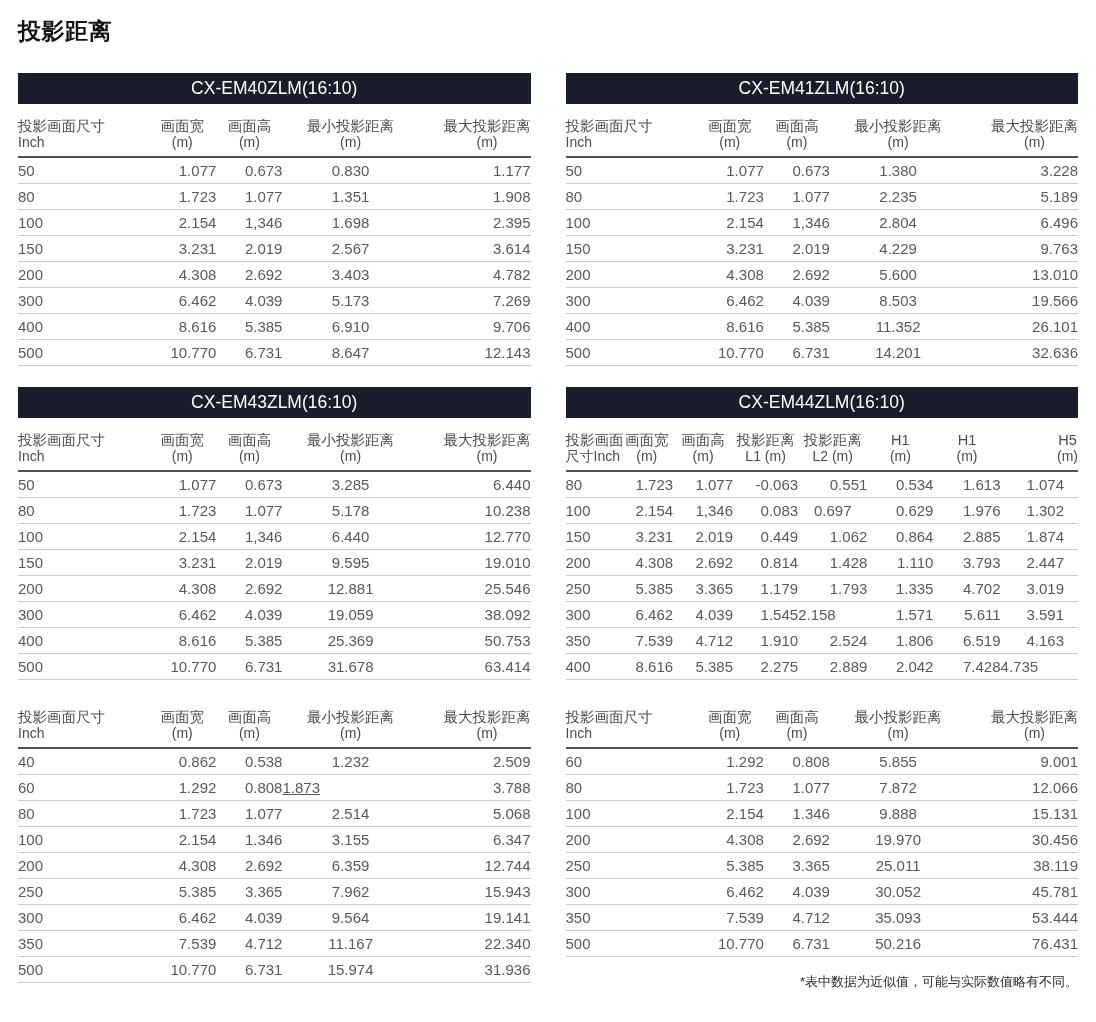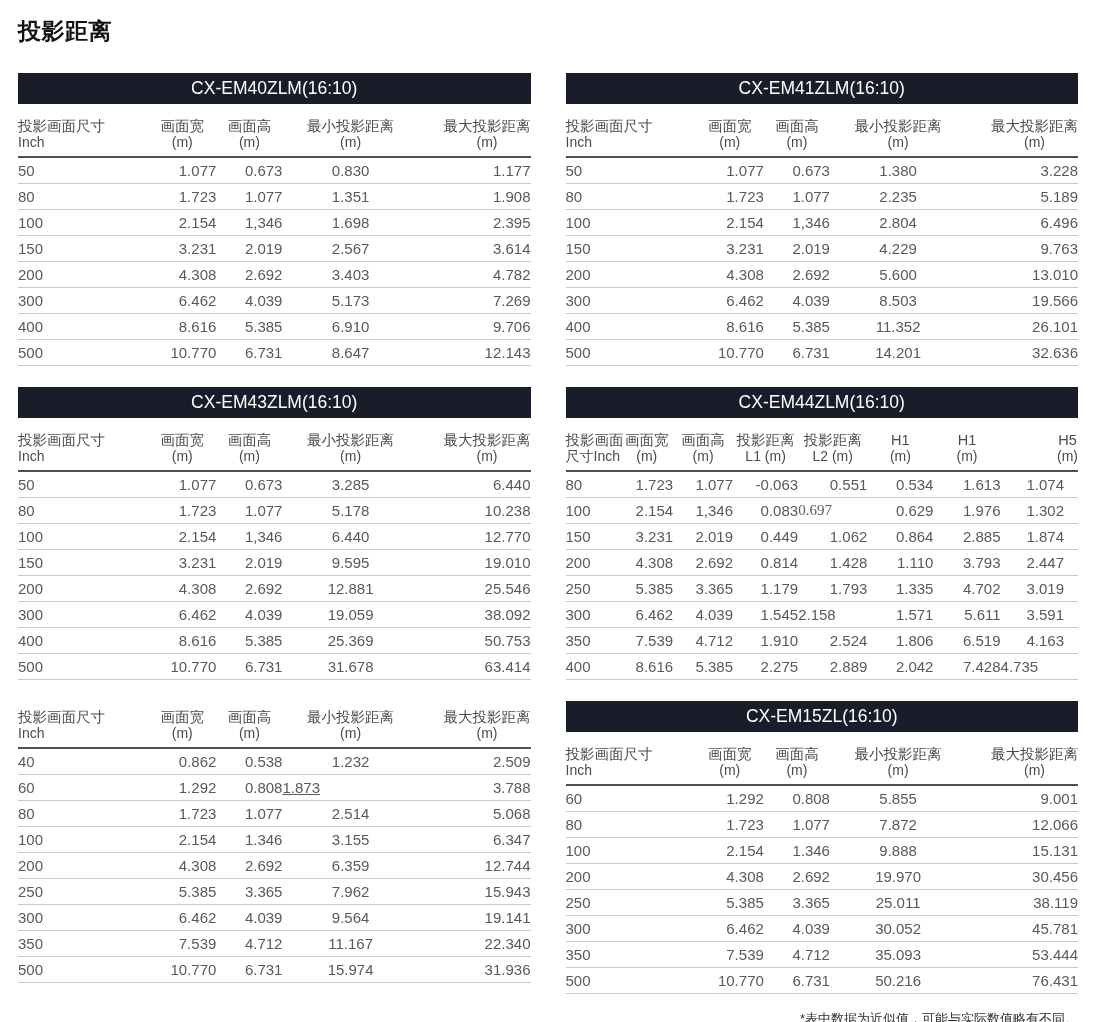--- a/index.html
+++ b/index.html
@@ -357,21 +357,21 @@
               <td style="text-align: right;">0.551</td>
               <td style="text-align: right;">0.534</td>
               <td style="text-align: right;">1.613</td>
               <td style="text-align: right; padding-right: 14px;">1.074</td>
             </tr>
             <tr>
               <td style="text-align: left;">100</td>
               <td style="text-align: right;">2.154</td>
               <td style="text-align: right;">1,346</td>
               <td style="text-align: right;">0.083</td>
-              <td style="text-align: left; font-family: Liberation Serif, serif;">0.697</td>
+              <td style="text-align: center;">0.697</td>
               <td style="text-align: right;">0.629</td>
               <td style="text-align: right;">1.976</td>
               <td style="text-align: right; padding-right: 14px;">1.302</td>
             </tr>
             <tr>
               <td style="text-align: left;">150</td>
               <td style="text-align: right;">3.231</td>
               <td style="text-align: right;">2.019</td>
               <td style="text-align: right;">0.449</td>
               <td style="text-align: right;">1.062</td>
@@ -512,21 +512,20 @@
               <td style="text-align: right;">10.770</td>
               <td style="text-align: right;">6.731</td>
               <td style="text-align: center;">15.974</td>
               <td style="text-align: right;">31.936</td>
             </tr>
           </tbody>
         </table>
       </section>
       <div>
         <section class="table-block">
-          <div class="title-bar" style="background: rgb(24, 29, 41); color: rgb(255, 255, 255);"><span>CX-EM15ZL(16:10)</span></div>
           <table class="ptable">
             <colgroup>
               <col style="width: 25.4%;">
               <col style="width: 13.3%;">
               <col style="width: 12.9%;">
               <col style="width: 26.6%;">
               <col style="width: 21.8%;">
             </colgroup>
             <thead>
               <tr>

